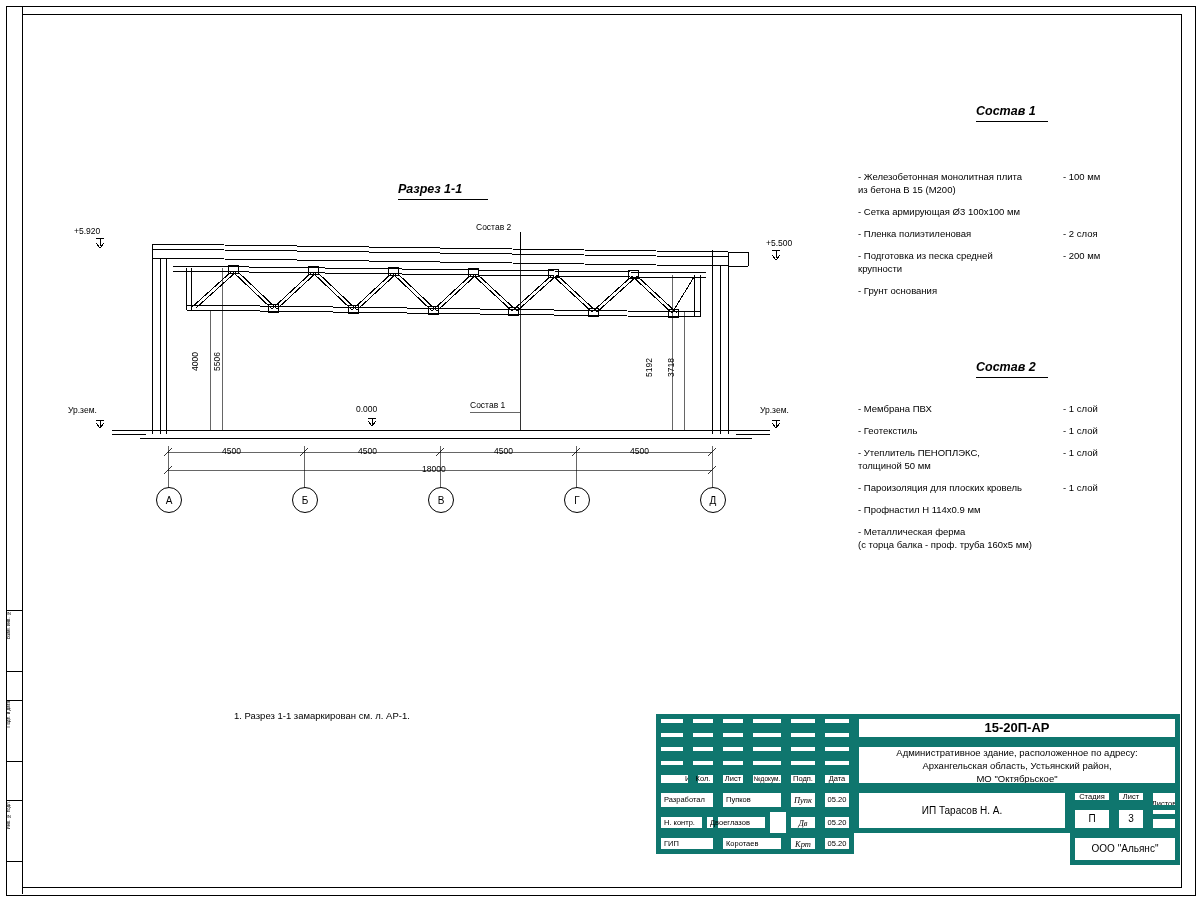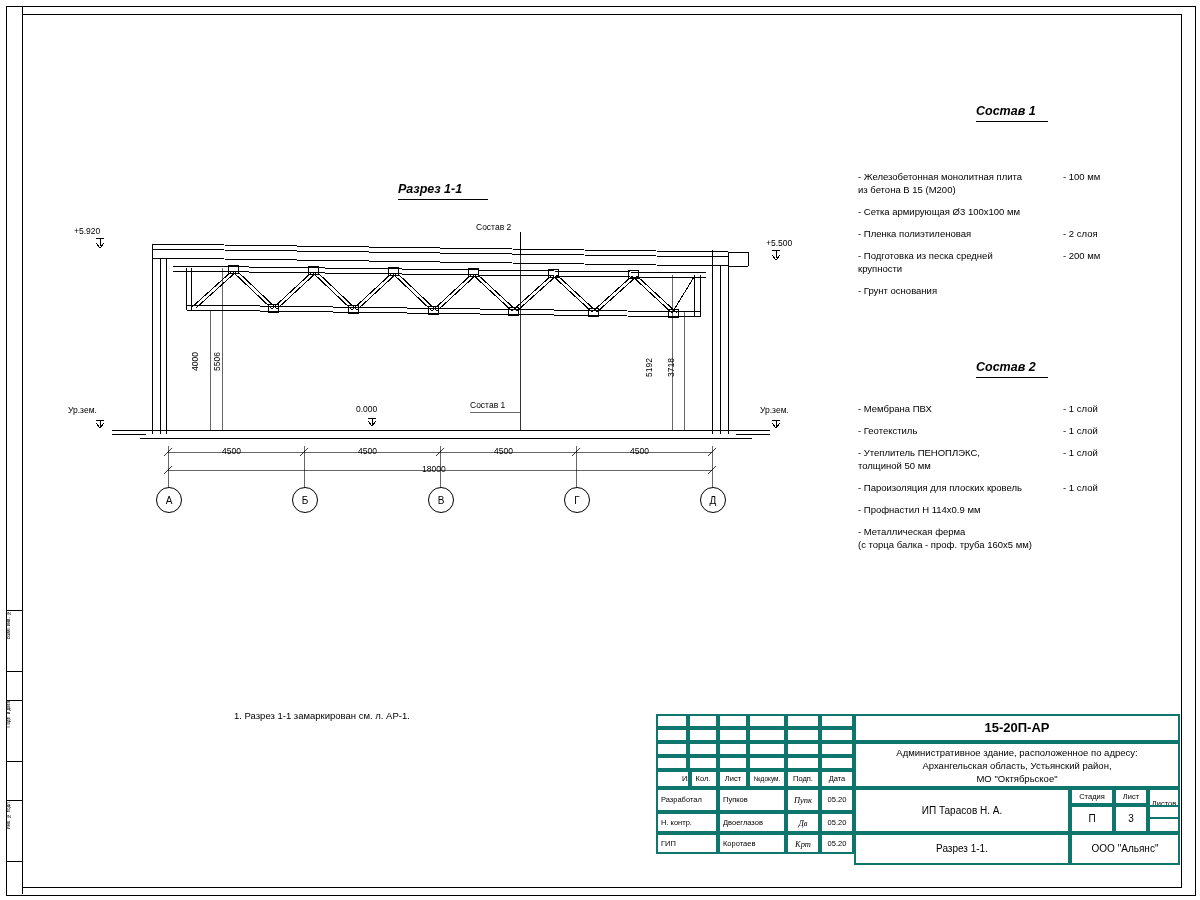--- a/index.html
+++ b/index.html
@@ -32,21 +32,21 @@
 
   .spec-list{position:absolute;font-size:9.5px;line-height:13px;}
   .spec-row{position:relative;height:auto;margin-bottom:9px;}
   .spec-row .txt{display:inline-block;width:205px;vertical-align:top;}
   .spec-row .val{display:inline-block;width:80px;vertical-align:top;}
 
   .note{position:absolute;left:234px;top:710px;font-size:9.5px;}
 
   
   .stamp{position:absolute;left:656px;top:714px;width:524px;height:166px;}
-  .stamp div.cell{position:absolute;box-sizing:border-box;border:2px solid #0f766e;display:flex;align-items:center;justify-content:center;text-align:center;font-size:8.5px;line-height:10px;overflow:hidden;}
+  .stamp div.cell{position:absolute;box-sizing:border-box;border:5px solid #0f766e;display:flex;align-items:center;justify-content:center;text-align:center;font-size:8.5px;line-height:10px;overflow:hidden;}
   .stamp div.cell.big{font-size:13px;font-weight:bold;}
   .stamp div.cell.med{font-size:10px;}
   .stamp div.cell.small{font-size:7.5px;}
   .sig{font-family:"Liberation Serif", serif;font-style:italic;font-size:11px;}
 
   .axis-circle{
     position:absolute;width:24px;height:24px;border:1px solid #000;border-radius:50%;
     display:flex;align-items:center;justify-content:center;font-size:10px;background:#fff;
   }
   .dimtext{position:absolute;font-size:8.5px;}
@@ -280,21 +280,21 @@
     <div class="cell small" style="left:92px;top:56px;width:38px;height:18px;font-size:6.5px;">№докум.</div>
     <div class="cell small" style="left:130px;top:56px;width:34px;height:18px;">Подп.</div>
     <div class="cell small" style="left:164px;top:56px;width:34px;height:18px;">Дата</div>
 
     <div class="cell small" style="left:0;top:74px;width:62px;height:24px;justify-content:flex-start;padding-left:3px;">Разработал</div>
     <div class="cell small" style="left:62px;top:74px;width:68px;height:24px;justify-content:flex-start;padding-left:3px;">Пупков</div>
     <div class="cell sig" style="left:130px;top:74px;width:34px;height:24px;">Пупк</div>
     <div class="cell small" style="left:164px;top:74px;width:34px;height:24px;">05.20</div>
 
     <div class="cell small" style="left:0;top:98px;width:62px;height:21px;justify-content:flex-start;padding-left:3px;">Н. контр.</div>
-    <div class="cell small" style="left:62px;top:98px;width:68px;height:21px;justify-content:flex-start;padding-left:3px;">Двоеглазов</div>
+    <div class="cell small" style="left:46px;top:98px;width:68px;height:21px;justify-content:flex-start;padding-left:3px;">Двоеглазов</div>
     <div class="cell sig" style="left:130px;top:98px;width:34px;height:21px;">Дв</div>
     <div class="cell small" style="left:164px;top:98px;width:34px;height:21px;">05.20</div>
 
     <div class="cell small" style="left:0;top:119px;width:62px;height:21px;justify-content:flex-start;padding-left:3px;">ГИП</div>
     <div class="cell small" style="left:62px;top:119px;width:68px;height:21px;justify-content:flex-start;padding-left:3px;">Коротаев</div>
     <div class="cell sig" style="left:130px;top:119px;width:34px;height:21px;">Крт</div>
     <div class="cell small" style="left:164px;top:119px;width:34px;height:21px;">05.20</div>
 
     <div class="cell big" style="left:198px;top:0;width:326px;height:28px;">15-20П-АР</div>
     <div class="cell med" style="left:198px;top:28px;width:326px;height:46px;white-space:pre-line;line-height:13px;font-size:9.5px;">Административное здание, расположенное по адресу:
@@ -302,17 +302,16 @@
 МО "Октябрьское"</div>
 
     <div class="cell med" style="left:198px;top:74px;width:216px;height:45px;">ИП Тарасов Н. А.</div>
     <div class="cell small" style="left:414px;top:74px;width:44px;height:17px;">Стадия</div>
     <div class="cell small" style="left:458px;top:74px;width:34px;height:17px;">Лист</div>
     <div class="cell small" style="left:492px;top:74px;width:32px;height:31px;">Листов</div>
     <div class="cell med" style="left:414px;top:91px;width:44px;height:28px;">П</div>
     <div class="cell med" style="left:458px;top:91px;width:34px;height:28px;">3</div>
     <div class="cell med" style="left:492px;top:91px;width:32px;height:28px;"></div>
 
-    <div class="cell med" style="left:198px;top:119px;width:216px;height:32px;">Разрез 1-1.</div>
     <div class="cell med" style="left:414px;top:119px;width:110px;height:32px;">ООО "Альянс"</div>
   </div>
 
 </div>
 
 </body></html>

